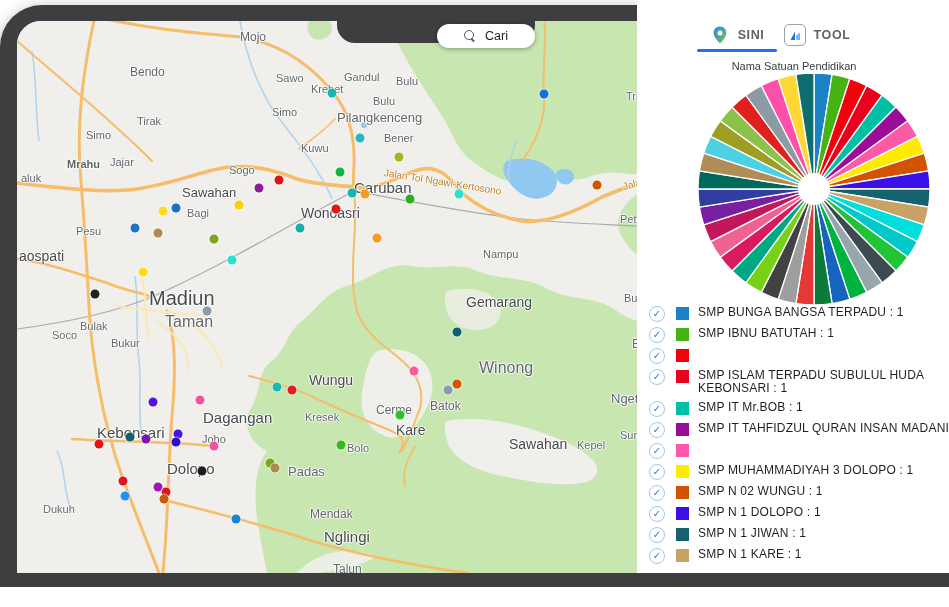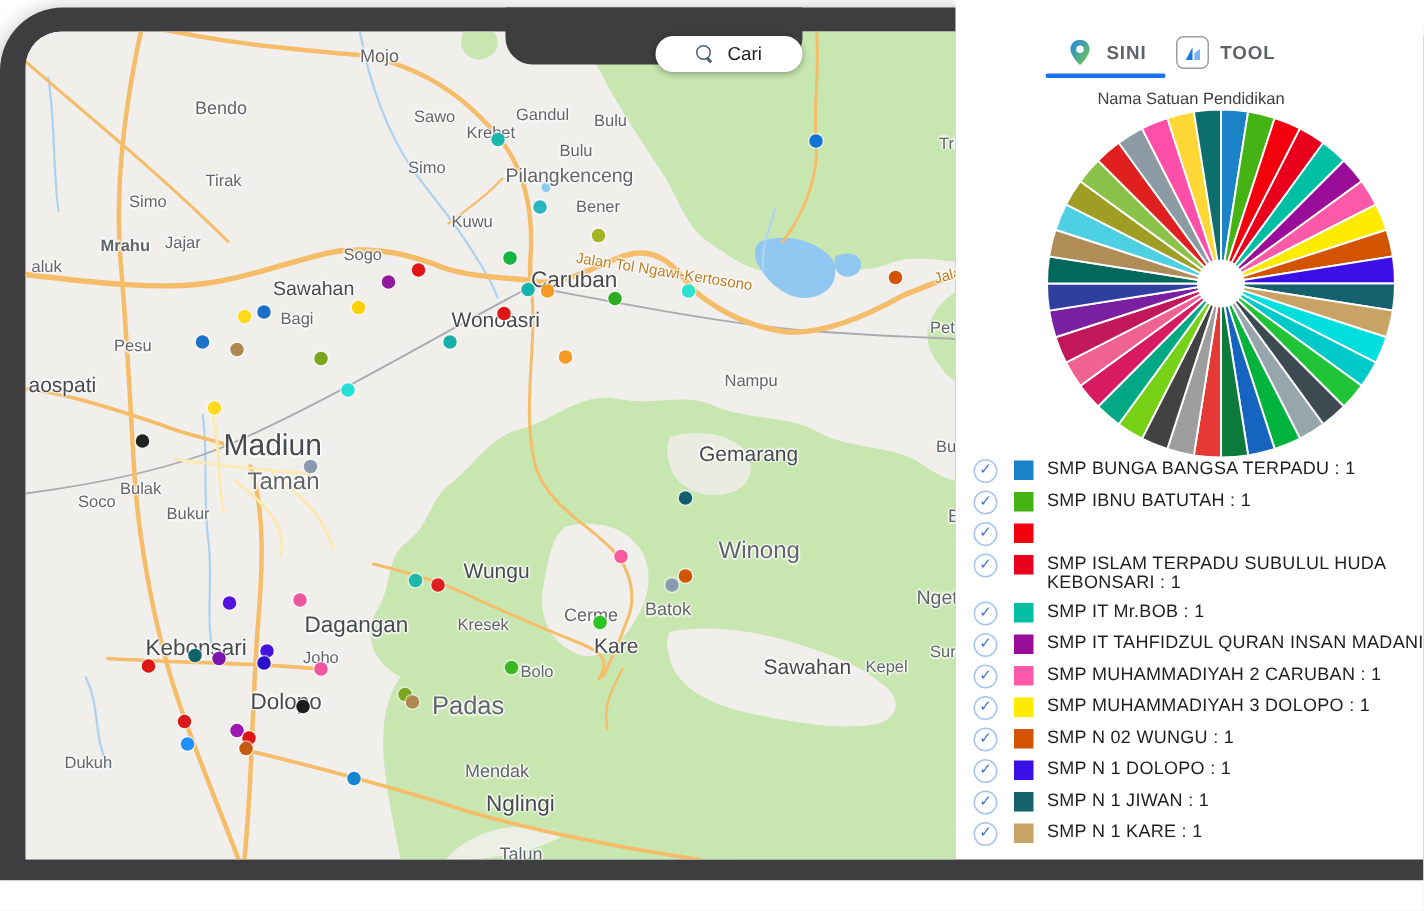--- a/index.html
+++ b/index.html
@@ -154,21 +154,21 @@
         <div class="maplabel" style="left: 413px; top: 385px; font-size: 12px;">Batok</div>
         <div class="maplabel" style="left: 288px; top: 396px; font-size: 11px;">Kresek</div>
         <div class="maplabel big" style="left: 186px; top: 396px; font-size: 15px;">Dagangan</div>
         <div class="maplabel big" style="left: 379px; top: 409px; font-size: 14px;">Kare</div>
         <div class="maplabel" style="left: 330px; top: 427px; font-size: 11px;">Bolo</div>
         <div class="maplabel big" style="left: 80px; top: 411px; font-size: 15px;">Kebonsari</div>
         <div class="maplabel" style="left: 185px; top: 418px; font-size: 11px;">Joho</div>
         <div class="maplabel big" style="left: 492px; top: 423px; font-size: 14px;">Sawahan</div>
         <div class="maplabel" style="left: 560px; top: 424px; font-size: 11px;">Kepel</div>
         <div class="maplabel" style="left: 603px; top: 414px; font-size: 11px;">Suru</div>
-        <div class="maplabel" style="left: 271px; top: 450px; font-size: 17px;">Padas</div>
+        <div class="maplabel" style="left: 271px; top: 450px; font-size: 13px;">Padas</div>
         <div class="maplabel big" style="left: 150px; top: 447px; font-size: 15px;">Dolopo</div>
         <div class="maplabel" style="left: 293px; top: 493px; font-size: 12px;">Mendak</div>
         <div class="maplabel" style="left: 26px; top: 488px; font-size: 11px;">Dukuh</div>
         <div class="maplabel big" style="left: 307px; top: 515px; font-size: 15px;">Nglingi</div>
         <div class="maplabel" style="left: 316px; top: 548px; font-size: 12px;">Talun</div>
         <div class="roadlabel" style="left: 367px; top: 146px; transform: rotate(9deg); transform-origin: 0px 50%;">Jalan Tol Ngawi-Kertosono</div>
         <div class="roadlabel" style="left: 606px; top: 160px; transform: rotate(-14deg); transform-origin: 0px 50%;">Jalan</div>
       </div>
     <div id="markers">
         <div class="marker" style="left: 315px; top: 72px; background: rgb(25, 183, 174);"></div>
@@ -332,21 +332,20 @@
           <span class="ltext">SMP IT Mr.BOB : 1</span>
         </div>
         <div class="lrow">
           <span class="cb">✓</span>
           <span class="sq" style="background: rgb(153, 13, 153);"></span>
           <span class="ltext">SMP IT TAHFIDZUL QURAN INSAN MADANI : 1</span>
         </div>
         <div class="lrow">
           <span class="cb">✓</span>
           <span class="sq" style="background: rgb(252, 90, 168);"></span>
-          <span class="ltext">SMP MUHAMMADIYAH 2 CARUBAN : 1</span>
         </div>
         <div class="lrow">
           <span class="cb">✓</span>
           <span class="sq" style="background: rgb(255, 235, 0);"></span>
           <span class="ltext">SMP MUHAMMADIYAH 3 DOLOPO : 1</span>
         </div>
         <div class="lrow">
           <span class="cb">✓</span>
           <span class="sq" style="background: rgb(211, 84, 0);"></span>
           <span class="ltext">SMP N 02 WUNGU : 1</span>

